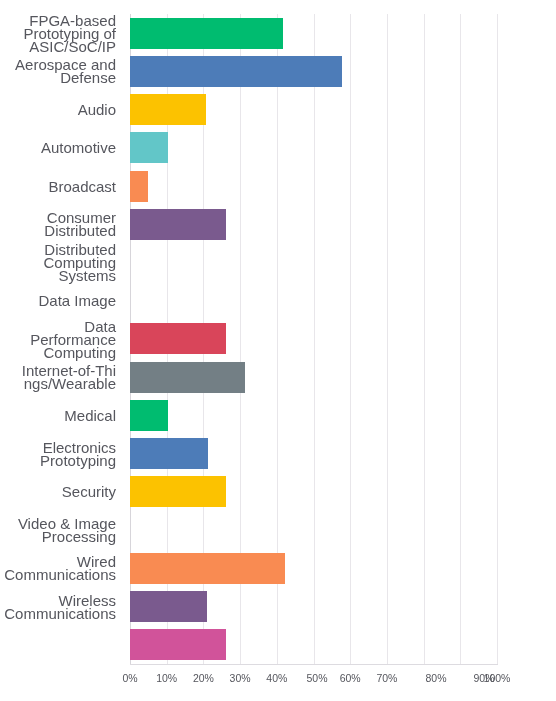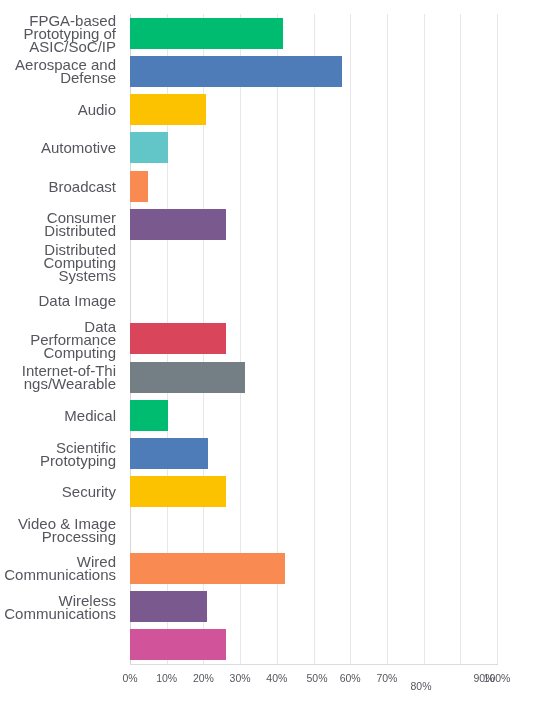--- a/index.html
+++ b/index.html
@@ -187,21 +187,21 @@
           <span>ngs/Wearable</span>
         </div>
       </div>
       <div class="cat-label">
         <div>
           <span>Medical</span>
         </div>
       </div>
       <div class="cat-label">
         <div>
-          <span>Scientific</span>
+          <span>Electronics</span>
           <span>Prototyping</span>
         </div>
       </div>
       <div class="cat-label">
         <div>
           <span>Security</span>
         </div>
       </div>
       <div class="cat-label">
         <div>
@@ -296,18 +296,18 @@
 
   <div class="x-axis-labels">
       <div class="x-tick" style="left: 130px;">0%</div>
       <div class="x-tick" style="left: 166.7px;">10%</div>
       <div class="x-tick" style="left: 203.4px;">20%</div>
       <div class="x-tick" style="left: 240.1px; text-align: center;">30%</div>
       <div class="x-tick" style="left: 276.8px;">40%</div>
       <div class="x-tick" style="left: 317px;">50%</div>
       <div class="x-tick" style="left: 350.2px;">60%</div>
       <div class="x-tick" style="left: 386.9px;">70%</div>
-      <div class="x-tick" style="left: 421px; margin-top: 8px;">80%</div>
+      <div class="x-tick" style="left: 436px;">80%</div>
       <div class="x-tick" style="left: 484px;">90%</div>
       <div class="x-tick" style="left: 497px;">100%</div>
     </div>
 
 </div>
 
 </body></html>

